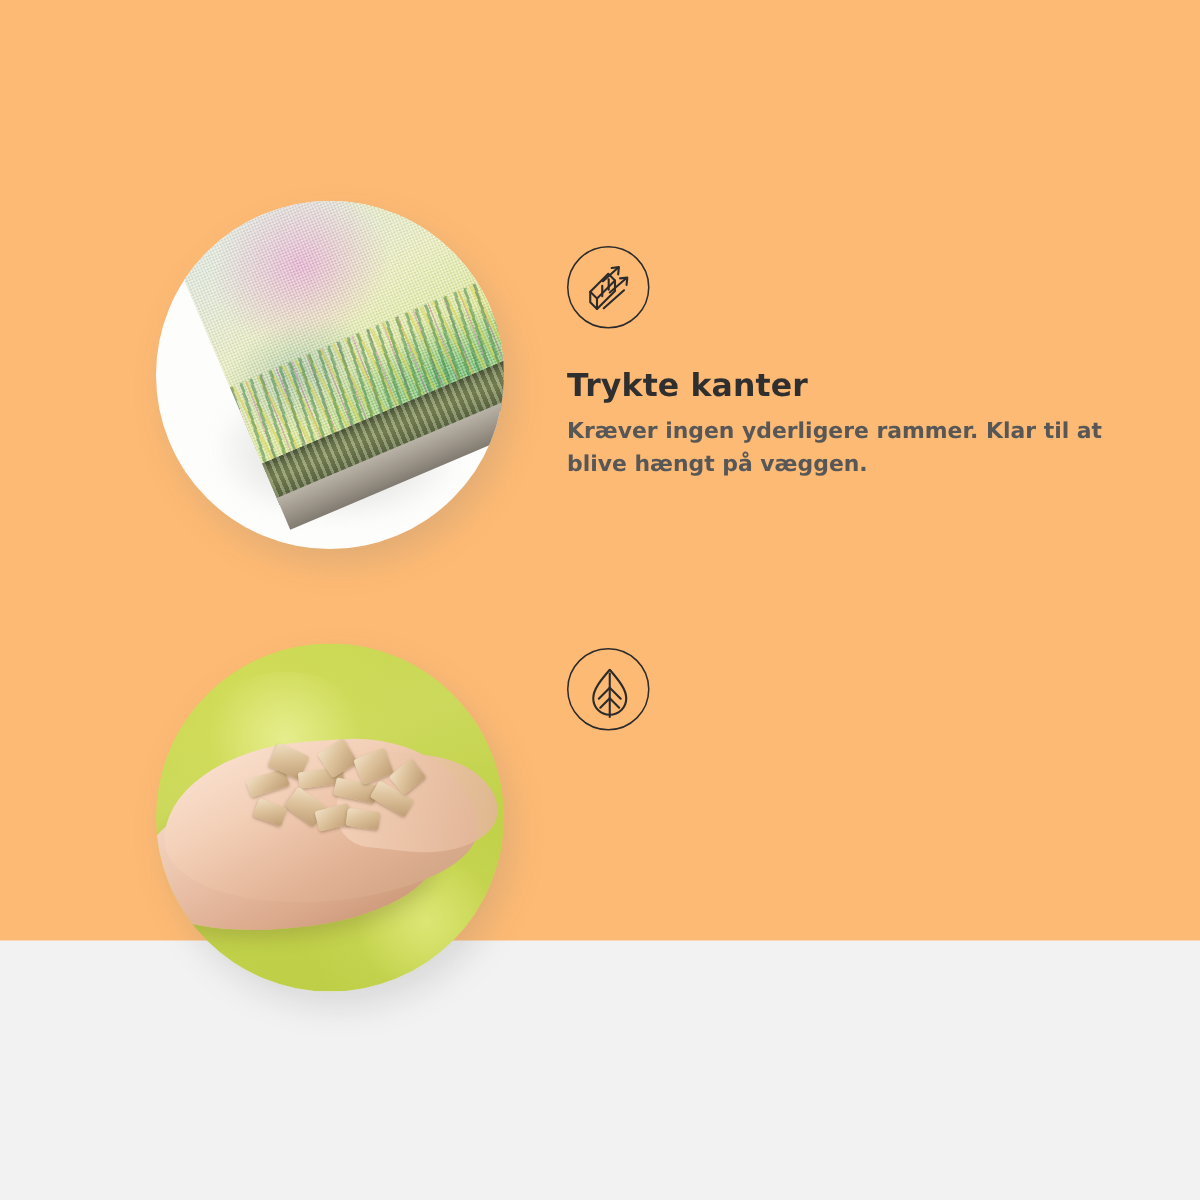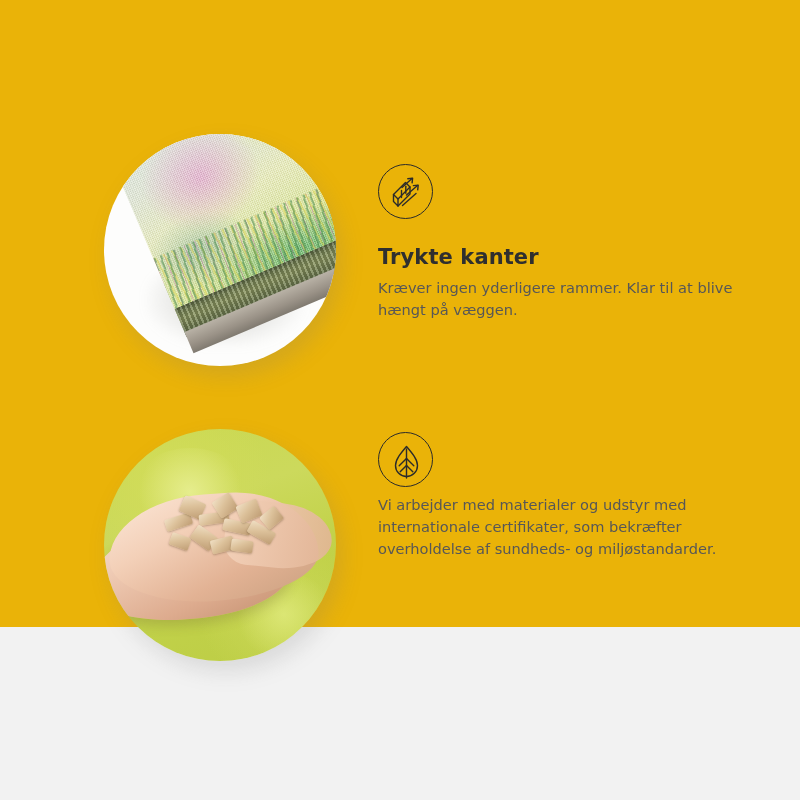--- a/index.html
+++ b/index.html
@@ -13,21 +13,21 @@
     background: #f2f2f2;
     font-family: "DejaVu Sans", "Liberation Sans", sans-serif;
     overflow: hidden;
     position: relative;
   }
 
   .page {
     position: relative;
     width: 800px;
     height: 627px;
-    background: #eab308;
+    background: #fdba74;
   }
 
   
   .feature {
     position: absolute;
     left: 0;
     width: 800px;
   }
   .feature-1 { top: 120px; height: 260px; }
   .feature-2 { top: 415px; height: 260px; }
@@ -225,21 +225,21 @@
     margin: 26px 0 0 0;
     font-size: 21px;
     font-weight: 700;
     color: #2f2f2f;
     letter-spacing: 0.1px;
     line-height: 1.2;
   }
   .feature-desc {
     margin: 7px 0 0 0;
     font-size: 14.6px;
-    font-weight: 400;
+    font-weight: 700;
     color: #575757;
     line-height: 1.52;
     max-width: 372px;
   }
 </style>
 </head>
 <body>
 
 <div class="page">
 
@@ -315,17 +315,16 @@
             <path d="M27.5 16 L27.5 45"></path>
             <path d="M27.5 25.5 L20.2 32.8"></path>
             <path d="M27.5 25.5 L34.8 32.8"></path>
             <path d="M27.5 32.5 L21.2 38.8"></path>
             <path d="M27.5 32.5 L33.8 38.8"></path>
           </g>
         </svg>
       </span>
 
 
-      <p class="feature-desc">Vi arbejder med materialer og udstyr med internationale certifikater, som bekræfter overholdelse af sundheds- og miljøstandarder.</p>
     </div>
   </section>
 
 </div>
 
 </body></html>

